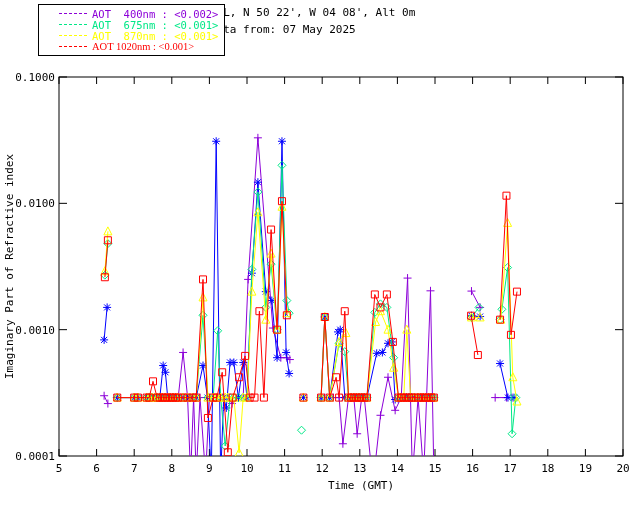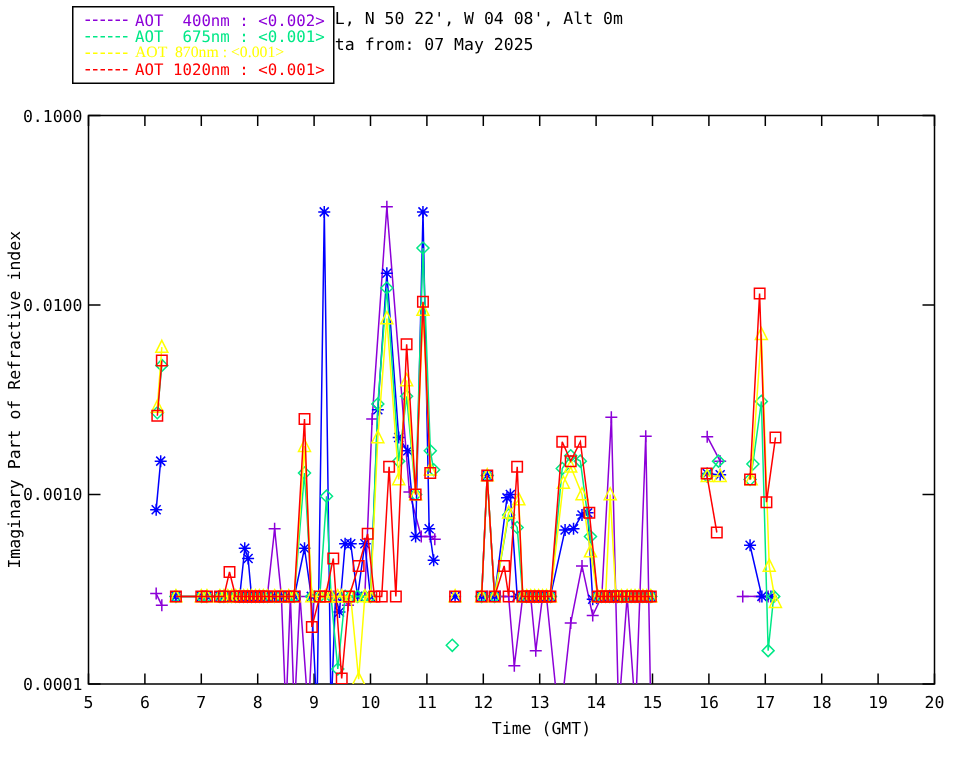--- a/index.html
+++ b/index.html
@@ -1,38 +1,38 @@
 <!DOCTYPE html>
 <html><head>
 <meta charset="utf-8">
 <style>
   html,body{margin:0;padding:0;background:#ffffff;}
   .screen{position:relative;width:640px;height:512px;background:#ffffff;overflow:hidden;
           font-family:"DejaVu Sans Mono","Liberation Mono",monospace;}
   .hdr{position:absolute;left:210px;font-size:11px;color:#000;white-space:pre;}
   .hdr.l1{top:6px;}
   .hdr.l2{top:23px;}
-  .legend{position:absolute;left:48px;top:4px;border:1px solid #000;background:#fff;
-          padding:3px 6px 3px 8px;}
+  .legend{position:absolute;left:38px;top:4px;border:1px solid #000;background:#fff;
+          padding:3px 6px 3px 20px;}
   .lrow{display:flex;align-items:center;height:11px;font-size:10.5px;white-space:pre;}
   .ldash{width:28px;height:0;border-top:1px dashed;margin-right:5px;flex:0 0 auto;}
   svg{position:absolute;left:0;top:0;}
   text{font-family:"DejaVu Sans Mono","Liberation Mono",monospace;}
 </style>
 </head>
 <body>
 
 <div class="screen">
   <div class="hdr l1">PML, N 50 22', W 04 08', Alt 0m</div>
   <div class="hdr l2">Data from: 07 May 2025</div>
   <div class="legend" id="legend">
       <div class="lrow"><span class="ldash" style="border-top-color: rgb(140, 0, 216);"></span><span style="color: rgb(140, 0, 216);">AOT  400nm : &lt;0.002&gt;</span></div>
       <div class="lrow"><span class="ldash" style="border-top-color: rgb(0, 232, 135);"></span><span style="color: rgb(0, 232, 135); text-align: right;">AOT  675nm : &lt;0.001&gt;</span></div>
-      <div class="lrow"><span class="ldash" style="border-top-color: rgb(255, 255, 0);"></span><span style="color: rgb(255, 255, 0); font-family: Liberation Serif, serif;">AOT  870nm : &lt;0.001&gt;</span></div>
-      <div class="lrow"><span class="ldash" style="border-top-color: rgb(255, 0, 0);"></span><span style="color: rgb(255, 0, 0);">AOT 1020nm : &lt;0.001&gt;</span></div>
+      <div class="lrow"><span class="ldash" style="border-top-color: rgb(255, 255, 0);"></span><span style="color: rgb(255, 255, 0);">AOT  870nm : &lt;0.001&gt;</span></div>
+      <div class="lrow"><span class="ldash" style="border-top-color: rgb(255, 0, 0);"></span><span style="color: rgb(255, 0, 0); font-family: Liberation Serif, serif;">AOT 1020nm : &lt;0.001&gt;</span></div>
     </div>
   <svg id="chart" width="640" height="512" viewBox="0 0 640 512">
       <defs>
         <clipPath id="plotclip">
           <rect x="59" y="77" width="564" height="379"></rect>
         </clipPath>
       </defs>
       <rect x="59" y="77" width="564" height="379" fill="none" stroke="#000" stroke-width="1"></rect>
       <g>
         <line x1="59" y1="456" x2="59" y2="449" stroke="#000"></line>

